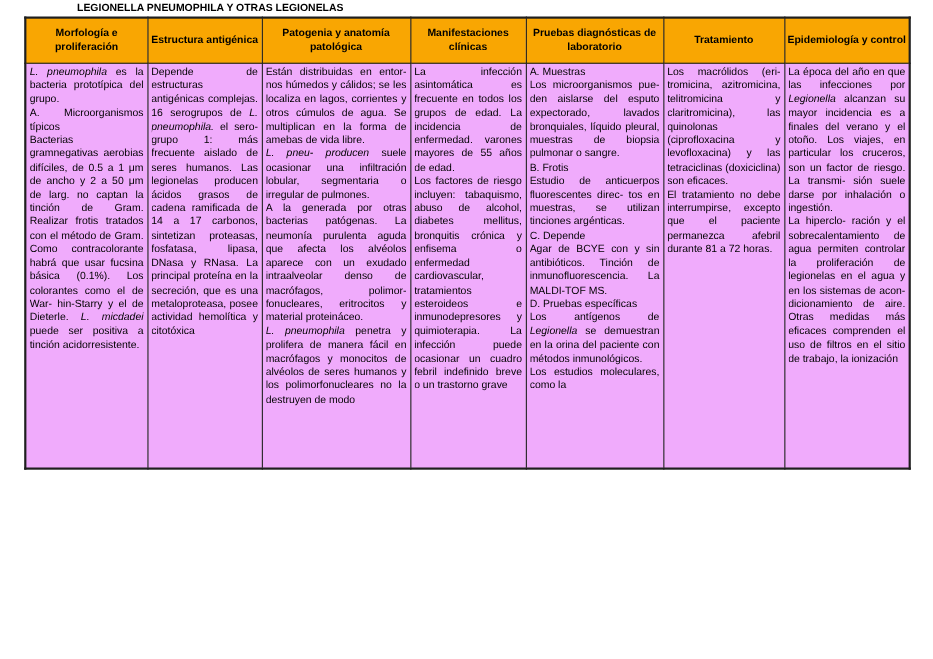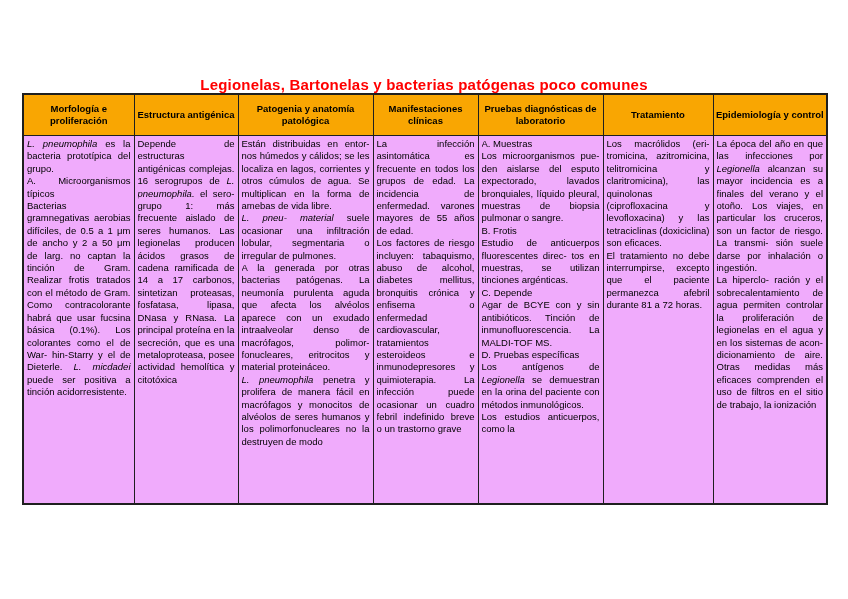--- a/index.html
+++ b/index.html
@@ -68,21 +68,21 @@
     line-height: 12.4px;
   }
   .block { margin: 0; }
   .it { font-style: italic; }
   .bd { font-weight: normal; }
 </style>
 </head>
 <body>
 
 <div class="page">
-  <div class="title">Legionelas, Bartonelas y bacterias patógenas poco comunes</div>
+  <div class="subtitle">LEGIONELLA PNEUMOPHILA Y OTRAS LEGIONELAS</div>
   <table class="main-table">
     <colgroup>
       <col class="c1">
         <col class="c2">
         <col class="c3">
         <col class="c4">
         <col class="c5">
         <col class="c6">
         <col class="c7">
     </colgroup>
@@ -107,42 +107,42 @@
             </div>
           </td>
           <td>
             <div class="cellwrap">
               <div class="block"><span>Depende de estructuras antigénicas complejas. 16 serogrupos de </span><span class="it">L. pneumophila.</span><span> el sero- grupo 1: más frecuente aislado de seres humanos. Las legionelas producen ácidos grasos de cadena ramificada de 14 a 17 carbonos, sintetizan proteasas, fosfatasa, lipasa, DNasa y RNasa. La principal proteína en la secreción, que es una metaloproteasa, posee actividad hemolítica y citotóxica</span></div>
             </div>
           </td>
           <td>
             <div class="cellwrap">
               <div class="block"><span>Están distribuidas en entor- nos húmedos y cálidos; se les localiza en lagos, corrientes y otros cúmulos de agua. Se multiplican en la forma de amebas de vida libre.</span></div>
-              <div class="block"><span class="it">L. pneu- material</span><span> suele ocasionar una infiltración lobular, segmentaria o irregular de pulmones.</span></div>
+              <div class="block"><span class="it">L. pneu- producen</span><span> suele ocasionar una infiltración lobular, segmentaria o irregular de pulmones.</span></div>
               <div class="block"><span>A la generada por otras bacterias patógenas. La neumonía purulenta aguda que afecta los alvéolos aparece con un exudado intraalveolar denso de macrófagos, polimor- fonucleares, eritrocitos y material proteináceo.</span></div>
               <div class="block"><span class="it">L. pneumophila</span><span> penetra y prolifera de manera fácil en macrófagos y monocitos de alvéolos de seres humanos y los polimorfonucleares no la destruyen de modo</span></div>
             </div>
           </td>
           <td>
             <div class="cellwrap">
               <div class="block"><span>La infección asintomática es frecuente en todos los grupos de edad. La incidencia de enfermedad. varones mayores de 55 años de edad.</span></div>
               <div class="block"><span>Los factores de riesgo incluyen: tabaquismo, abuso de alcohol, diabetes mellitus, bronquitis crónica y enfisema o enfermedad cardiovascular, tratamientos esteroideos e inmunodepresores y quimioterapia. La infección puede ocasionar un cuadro febril indefinido breve o un trastorno grave</span></div>
             </div>
           </td>
           <td>
             <div class="cellwrap">
               <div class="block"><span class="bd">A. Muestras</span></div>
               <div class="block"><span>Los microorganismos pue- den aislarse del esputo expectorado, lavados bronquiales, líquido pleural, muestras de biopsia pulmonar o sangre.</span></div>
               <div class="block"><span class="bd">B. Frotis</span></div>
               <div class="block"><span>Estudio de anticuerpos fluorescentes direc- tos en muestras, se utilizan tinciones argénticas.</span></div>
               <div class="block"><span class="bd">C. Depende</span></div>
               <div class="block"><span>Agar de BCYE con y sin antibióticos. Tinción de inmunofluorescencia. La MALDI-TOF MS.</span></div>
               <div class="block"><span class="bd">D. Pruebas específicas</span></div>
               <div class="block"><span>Los antígenos de </span><span class="it">Legionella</span><span> se demuestran en la orina del paciente con métodos inmunológicos.</span></div>
-              <div class="block"><span>Los estudios anticuerpos, como la</span></div>
+              <div class="block"><span>Los estudios moleculares, como la</span></div>
             </div>
           </td>
           <td>
             <div class="cellwrap">
               <div class="block"><span>Los macrólidos (eri- tromicina, azitromicina, telitromicina y claritromicina), las quinolonas (ciprofloxacina y levofloxacina) y las tetraciclinas (doxiciclina) son eficaces.</span></div>
               <div class="block"><span>El tratamiento no debe interrumpirse, excepto que el paciente permanezca afebril durante 81 a 72 horas.</span></div>
             </div>
           </td>
           <td>
             <div class="cellwrap">

